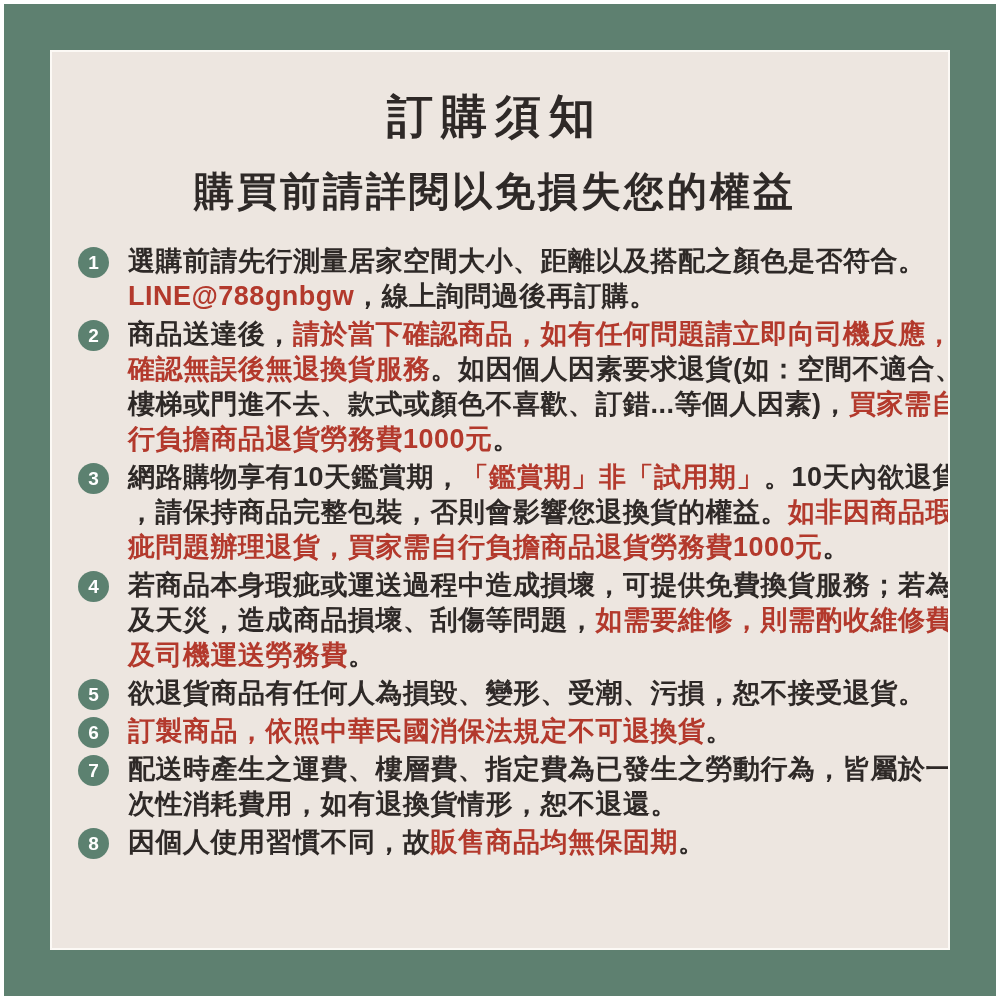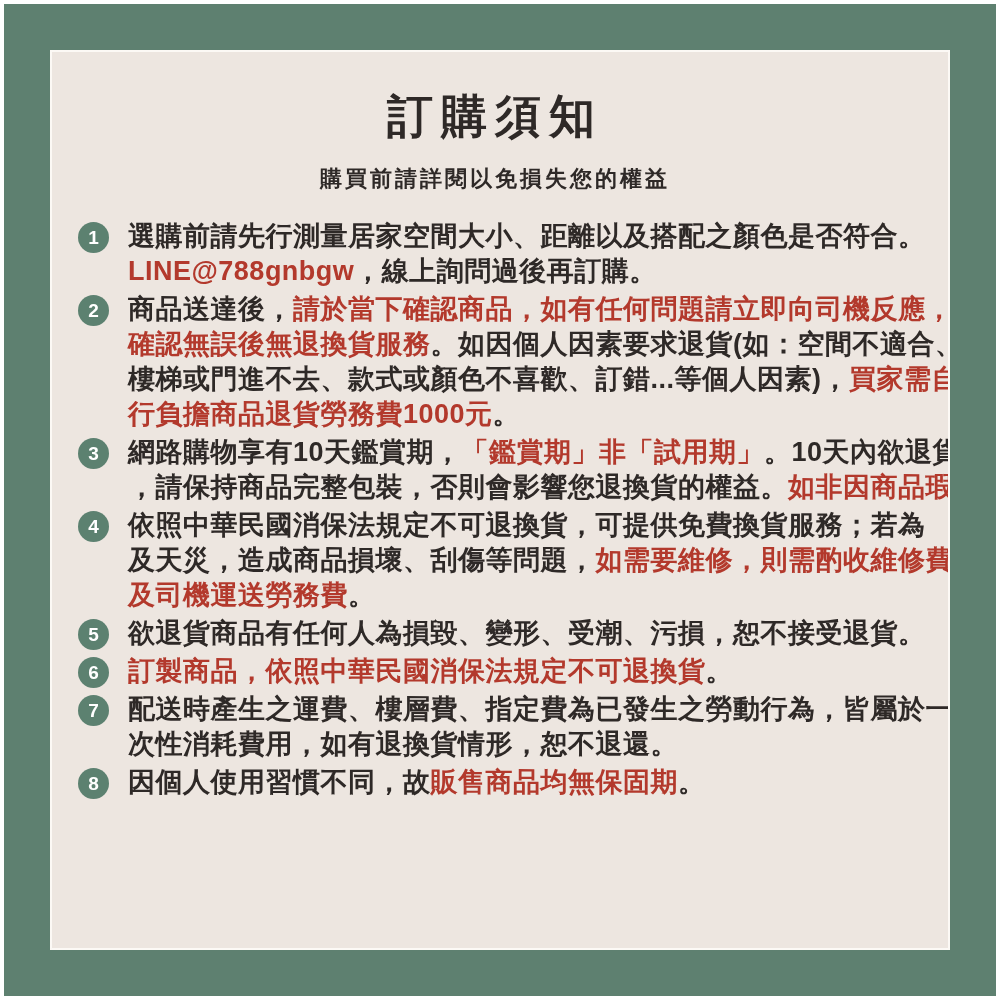--- a/index.html
+++ b/index.html
@@ -35,21 +35,21 @@
     margin: 0;
     text-align: center;
     font-size: 46px;
     font-weight: bold;
     letter-spacing: 8px;
     color: var(--text-black, #2E2927);
   }
   .subtitle {
     margin: 16px 0 0 0;
     text-align: center;
-    font-size: 22px;
+    font-size: 40px;
     font-weight: bold;
     letter-spacing: 3px;
     color: var(--text-black, #2E2927);
   }
   .list {
     margin-top: 25px;
     padding-left: 2px;
   }
   .item {
     display: flex;
@@ -105,26 +105,27 @@
               <div class="line"><span class="seg-red">確認無誤後無退換貨服務</span><span class="seg-black">。如因個人因素要求退貨(如：空間不適合、</span></div>
               <div class="line"><span class="seg-black">樓梯或門進不去、款式或顏色不喜歡、訂錯...等個人因素)，</span><span class="seg-red">買家需自</span></div>
               <div class="line"><span class="seg-red">行負擔商品退貨勞務費1000元</span><span class="seg-black">。</span></div>
             </div>
           </div>
           <div class="item">
             <div class="badge">3</div>
             <div class="item-text">
               <div class="line"><span class="seg-black">網路購物享有10天鑑賞期，</span><span class="seg-red">「鑑賞期」非「試用期」</span><span class="seg-black">。10天內欲退貨</span></div>
               <div class="line"><span class="seg-black">，請保持商品完整包裝，否則會影響您退換貨的權益。</span><span class="seg-red">如非因商品瑕</span></div>
+              <div class="line"><span class="seg-red">疵問題辦理退貨，買家需自行負擔商品退貨勞務費1000元</span><span class="seg-black">。</span></div>
             </div>
           </div>
           <div class="item">
             <div class="badge">4</div>
             <div class="item-text">
-              <div class="line"><span class="seg-black">依照中華民國消保法規定不可退換貨，可提供免費換貨服務；若為</span></div>
+              <div class="line"><span class="seg-black">若商品本身瑕疵或運送過程中造成損壞，可提供免費換貨服務；若為</span></div>
               <div class="line"><span class="seg-black">及天災，造成商品損壞、刮傷等問題，</span><span class="seg-red">如需要維修，則需酌收維修費</span></div>
               <div class="line"><span class="seg-red">及司機運送勞務費</span><span class="seg-black">。</span></div>
             </div>
           </div>
           <div class="item">
             <div class="badge">5</div>
             <div class="item-text">
               <div class="line"><span class="seg-black">欲退貨商品有任何人為損毀、變形、受潮、污損，恕不接受退貨。</span></div>
             </div>
           </div>

